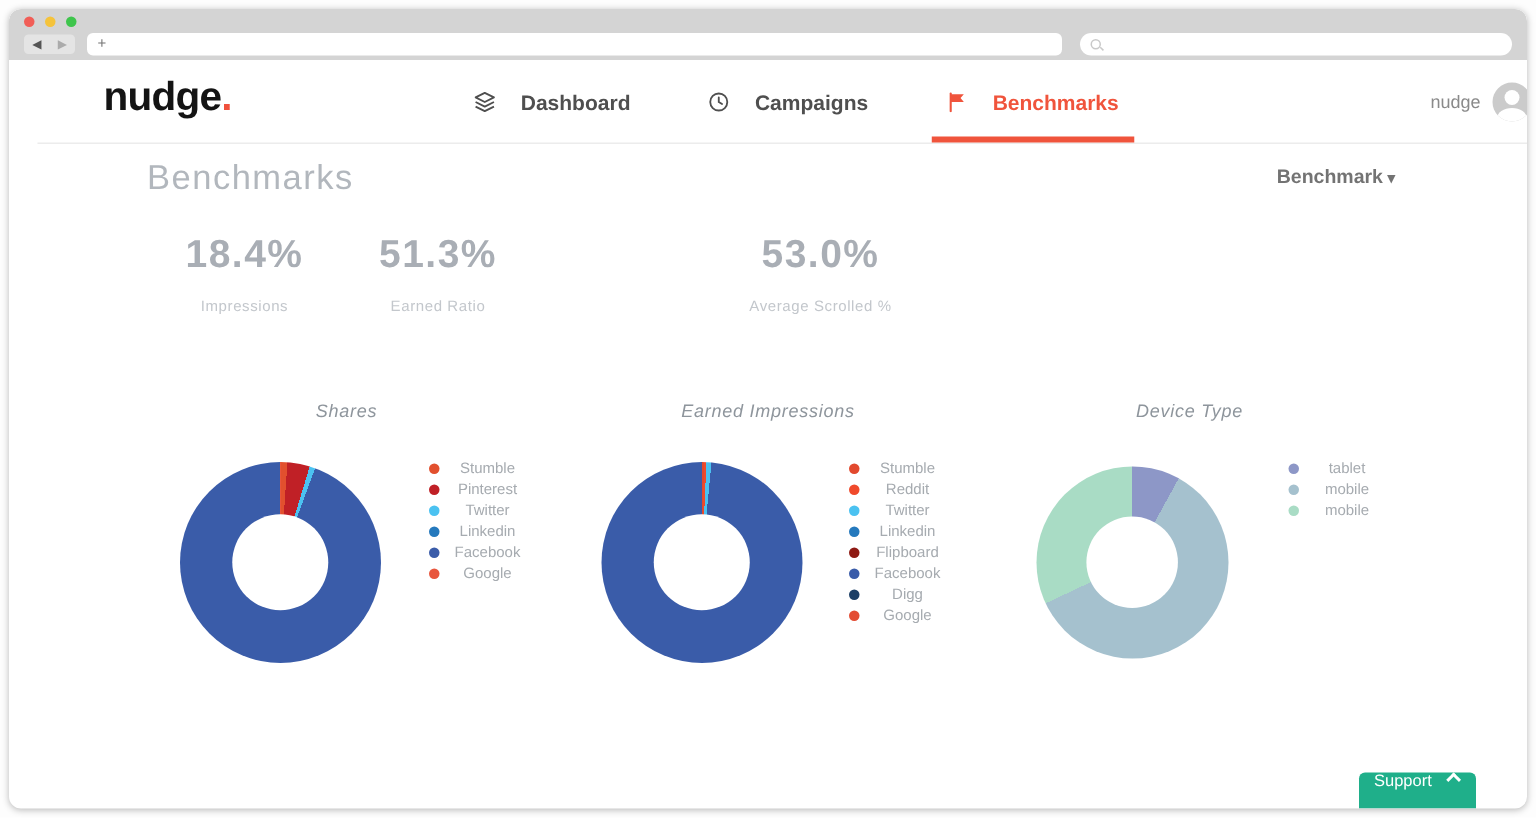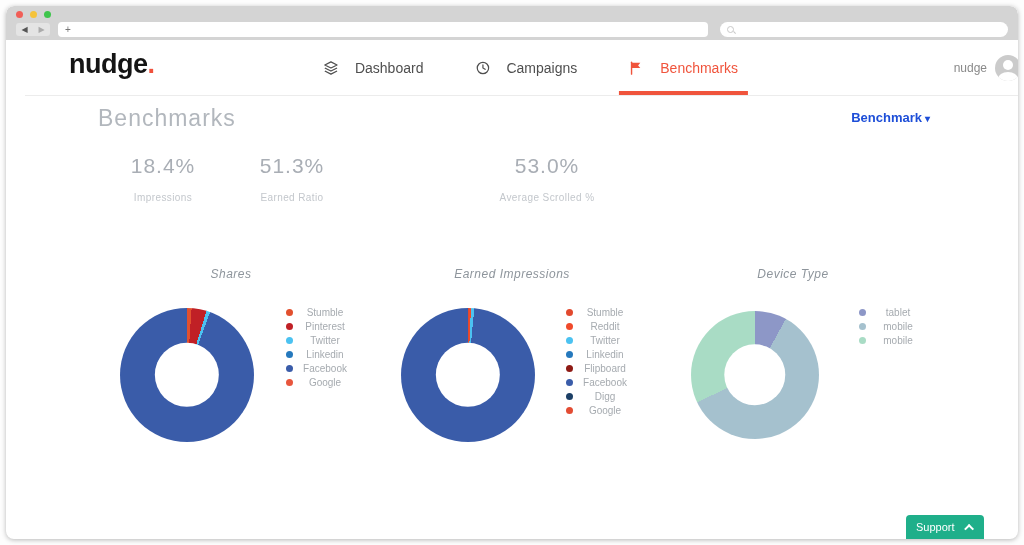--- a/index.html
+++ b/index.html
@@ -26,53 +26,53 @@
   .search-glyph::after { content:""; position:absolute; width:3px; height:1.2px; background:#c9c9c9;
                          transform:rotate(45deg); right:-3px; bottom:-1px; }
 
   
   .appnav { position:absolute; left:0; top:34px; width:100%; height:56px; background:#fff;
             border-bottom:1px solid #ececec;margin-left:19px; }
   .logo { position:absolute; left:44px; top:9px; font-size:27px; font-weight:bold; color:#141414; letter-spacing:-.5px; }
   .logo .dot { color:#f0513c; }
   .navitems { position:absolute; left:50%; top:0; height:100%; transform:translateX(-50%);
               display:flex; gap:32px; }
-  .navitem { display:flex; align-items:center; gap:17px; font-size:14px; font-weight:normal; color:#4f4f4f;
+  .navitem { display:flex; align-items:center; gap:17px; font-size:14px; font-weight:bold; color:#4f4f4f;
              padding:0 10px; position:relative; cursor:pointer; white-space:nowrap; }
   .navitem svg { display:block; }
   .navitem.active { color:#f0543c; }
   .navitem.active::after { content:""; position:absolute; left:0; right:0; bottom:0; height:4px; background:#f0543c; }
   .userbox { position:absolute; right:16px; top:0; height:100%; display:flex; align-items:center; gap:8px; }
   .username { font-size:12px; color:#8a8a8a; }
   .avatar { width:26px; height:26px; border-radius:50%; background:#cbcbcb; position:relative; overflow:hidden; }
   .avatar::before { content:""; position:absolute; left:8px; top:5px; width:10px; height:10px; border-radius:50%; background:#fff; }
   .avatar::after  { content:""; position:absolute; left:3px; top:17px; width:20px; height:14px; border-radius:50%; background:#fff; }
 
   
   .page-title { position:absolute; left:92px; top:99px; font-size:23px; color:#b2b7bd; letter-spacing:1px; }
-  .filter { position:absolute; right:88px; top:104px; font-size:13px; font-weight:bold; color:#1d4ed8; cursor:pointer;margin-left:16px; }
+  .filter { position:absolute; right:88px; top:104px; font-size:13px; font-weight:bold; color:#737373; cursor:pointer;margin-left:16px; }
   .filter .caret { font-size:10px; margin-left:3px; }
 
   .stat { position:absolute; top:148px; transform:translateX(-50%); text-align:center; }
-  .stat .value { font-size:21px; color:#a9aeb5; letter-spacing:1px; font-weight:normal; }
+  .stat .value { font-size:26px; color:#a9aeb5; letter-spacing:1px; font-weight:bold; }
   .stat .label { margin-top:14px; font-size:10px; color:#c3c7cc; letter-spacing:.4px; }
 
   .chart-title { position:absolute; top:261px; transform:translateX(-50%); font-size:12px; color:#8e959c; letter-spacing:.5px; white-space:nowrap;font-style:italic; }
 
   .donut { position:absolute; border-radius:50%; }
   .donut::after { content:""; position:absolute; left:50%; top:50%; transform:translate(-50%,-50%);
                   width:48%; height:48%; background:#fff; border-radius:50%; }
 
   .legend { position:absolute; display:flex; flex-direction:column; }
   .legend-row { height:14px; display:flex; align-items:center; }
   .legend-dot { width:7px; height:7px; border-radius:50%; flex:none; }
   .legend-label { width:64px; text-align:center; font-size:10px; color:#a6abb0; }
 
   .support-btn { position:absolute; right:34px; bottom:0; width:78px; height:24px; background:#1faf8a;
-                 border-radius:4px 4px 0 0; display:flex; align-items:center; justify-content:space-between;
+                 border-radius:4px 4px 0 0; display:flex; align-items:flex-start; justify-content:space-between;
                  padding:0 10px; cursor:pointer; }
   .support-btn .lbl { color:#fff; font-size:11px; }
   .chevron-up { width:7px; height:7px; border-left:2px solid #fff; border-top:2px solid #fff;
                 transform:rotate(45deg) translateY(2px); }
 </style>
 </head>
 <body>
 
 <div class="window">
 

